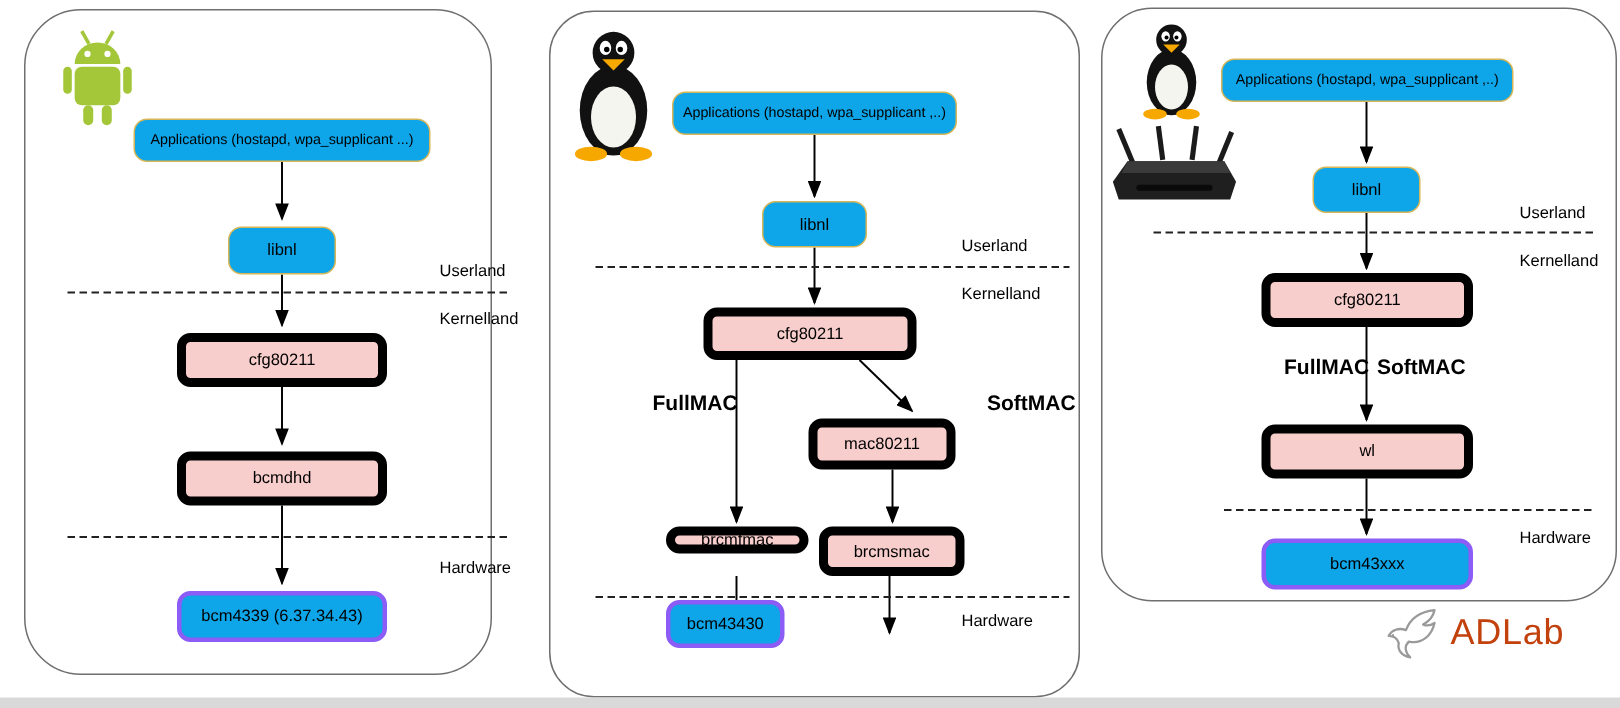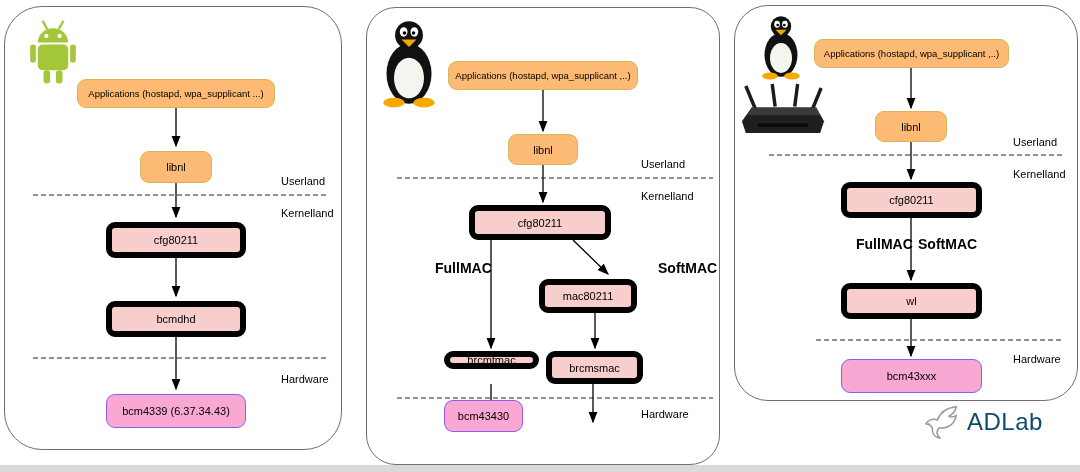--- a/index.html
+++ b/index.html
@@ -1,32 +1,32 @@
 <!DOCTYPE html>
 <html><head>
 <meta charset="utf-8">
 <style>
   html,body{margin:0;padding:0;}
   body{width:1080px;height:472px;background:#ffffff;font-family:"Liberation Sans","DejaVu Sans",sans-serif;position:relative;overflow:hidden;}
   .stage{position:absolute;left:0;top:0;width:1080px;height:472px;}
   .panel{position:absolute;background:#fff;border:1.5px solid #6f6f6f;box-sizing:border-box;}
-  #panel-android{left:4px;top:6px;width:338px;height:444px;border-radius:38px;}
+  #panel-android{left:16px;top:6px;width:312px;height:444px;border-radius:38px;}
   #panel-linux{left:366px;top:7px;width:354px;height:458px;border-radius:30px;}
   #panel-router{left:734px;top:5px;width:344px;height:396px;border-radius:34px;}
   .arrows{position:absolute;left:0;top:0;pointer-events:none;}
   .box{position:absolute;display:flex;align-items:center;justify-content:center;box-sizing:border-box;border-radius:9px;font-size:11px;color:#000;white-space:nowrap;}
   .box.apps{font-size:9.5px;}
-  .yellow{background:#fdba74;border:1px solid #d6b656;}
+  .yellow{background:#0ea5e9;border:1px solid #d6b656;}
   .pink{background:#f8cecc;border:6px solid #000000;}
-  .green{background:#f9a8d4;border:1px solid #8b5cf6;}
+  .green{background:#0ea5e9;border:3px solid #8b5cf6;}
   .seclabel{position:absolute;font-size:11px;color:#000;}
   .maclabel{position:absolute;font-size:14px;font-weight:bold;color:#000;}
   .icon{position:absolute;}
   .watermark{position:absolute;left:922px;top:402px;display:flex;align-items:center;gap:3px;color:#9e9e9e;}
-  .wm-text{font-size:24px;letter-spacing:0.5px;color:#0c4a6e;}
+  .wm-text{font-size:24px;letter-spacing:0.5px;color:#c2410c;}
   .bottom-bar{position:absolute;left:0;bottom:0;width:1080px;height:7px;background:#d9d9d9;}
 </style>
 </head>
 <body>
 
 <div class="stage">
 
   <div class="panel" id="panel-android">
     <svg class="arrows" width="338" height="444" viewBox="0 0 338 444">
       <defs>

